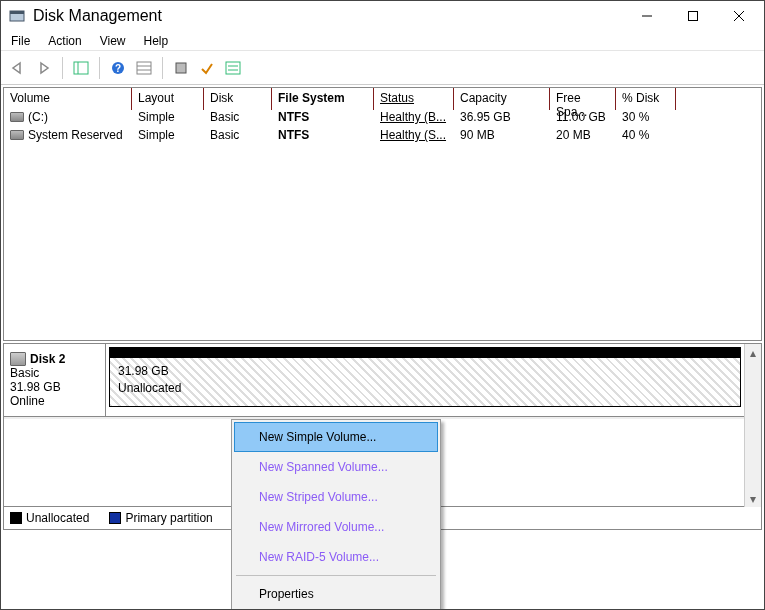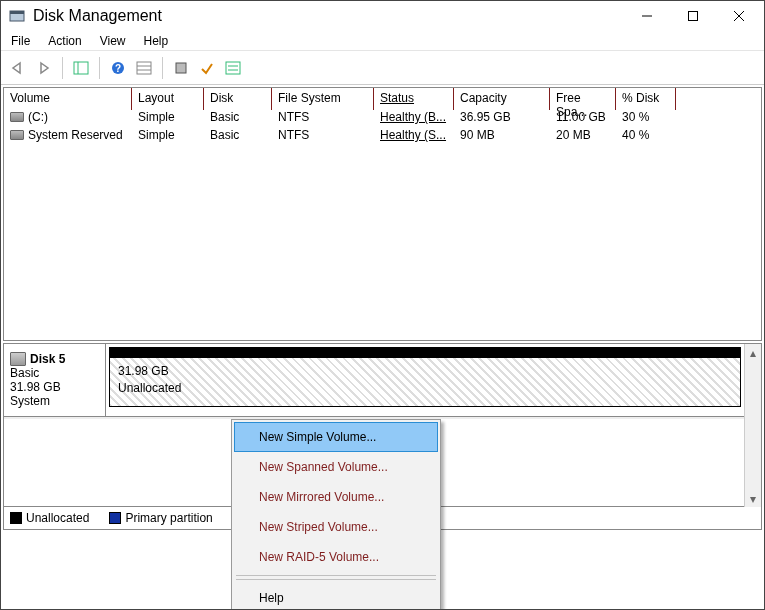--- a/index.html
+++ b/index.html
@@ -73,21 +73,21 @@
     background: #fff;
     height: 22px;
   }
   .voltable-header .col {
     border-right:1px solid #7f1d1d;
     padding: 3px 6px;
     position:relative;
   }
   .col:last-child { border-right:none; flex:1; }
   .c0{width:128px;} .c1{width:72px;} .c2{width:68px;}
-  .c3{width:102px;} .c4{width:80px;text-decoration:underline;} .c5{width:96px;}
+  .c3{width:102px;font-weight:bold;} .c4{width:80px;text-decoration:underline;} .c5{width:96px;}
   .c6{width:66px;} .c7{width:60px;}
 
   .voltable-body { height: 230px; }
   .voltable-row { display:flex; height:18px; }
   .voltable-row .cell { padding:0 6px; white-space:nowrap; overflow:hidden; }
   .mini-icon {
     display:inline-block; width:14px; height:10px;
     background:linear-gradient(#bbb,#888);
     border:1px solid #666; border-radius:1px;
     margin-right:4px; position:relative; top:1px;
@@ -158,21 +158,21 @@
     border:1px solid #9a9a9a;
     box-shadow:3px 3px 3px rgba(0,0,0,0.3);
     padding:2px;
   }
   .ctx-item {
     padding:7px 24px;
     border:1px solid transparent;
     white-space:nowrap;
   }
   .ctx-item.sel { background:#91c9f7; border:1px solid #2a8dd4; }
-  .ctx-item.disabled { color:#7f1d1d; }
+  .ctx-item.disabled { color:#8b5cf6; }
   .ctx-sep { height:1px; background:#c0c0c0; margin:3px 2px; }
 </style>
 </head>
 <body>
 
 <div class="titlebar">
   <span class="app-icon">
     <svg width="16" height="16">
         <rect x="1" y="3" width="14" height="10" fill="#bcd" stroke="#456"></rect>
         <rect x="1" y="3" width="14" height="3" fill="#456"></rect>
@@ -291,24 +291,24 @@
       <div class="cell c6">20 MB</div>
       <div class="cell c7">40 %</div>
     </div>
   </div>
 </div>
 
 <div class="diskpanel">
 
   <div class="diskrow">
     <div class="diskrow-head">
-      <div><span class="disk-icon"></span><span class="dn">Disk 5</span></div>
+      <div><span class="disk-icon"></span><span class="dn">Disk 2</span></div>
       <div>Basic</div>
       <div>31.98 GB</div>
-      <div>System</div>
+      <div>Online</div>
     </div>
     <div class="diskrow-body">
       <div class="vol-box vol-hatch">
         <div class="topbar"></div>
         <div class="vol-text">
           <div>31.98 GB</div>
           <div>Unallocated</div>
         </div>
       </div>
     </div>
@@ -326,19 +326,20 @@
 
   <div class="diskpanel-scroll">
     <div class="scroll-arrow">▴</div>
     <div class="scroll-arrow">▾</div>
   </div>
 </div>
 
 <div class="ctxmenu">
   <div class="ctx-item sel">New Simple Volume...</div>
   <div class="ctx-item disabled">New Spanned Volume...</div>
+  <div class="ctx-item disabled">New Striped Volume...</div>
   <div class="ctx-item disabled">New Mirrored Volume...</div>
-  <div class="ctx-item disabled">New Striped Volume...</div>
   <div class="ctx-item disabled">New RAID-5 Volume...</div>
   <div class="ctx-sep"></div>
+  <div class="ctx-item">Properties</div>
   <div class="ctx-sep"></div>
   <div class="ctx-item">Help</div>
 </div>
 
 </body></html>

